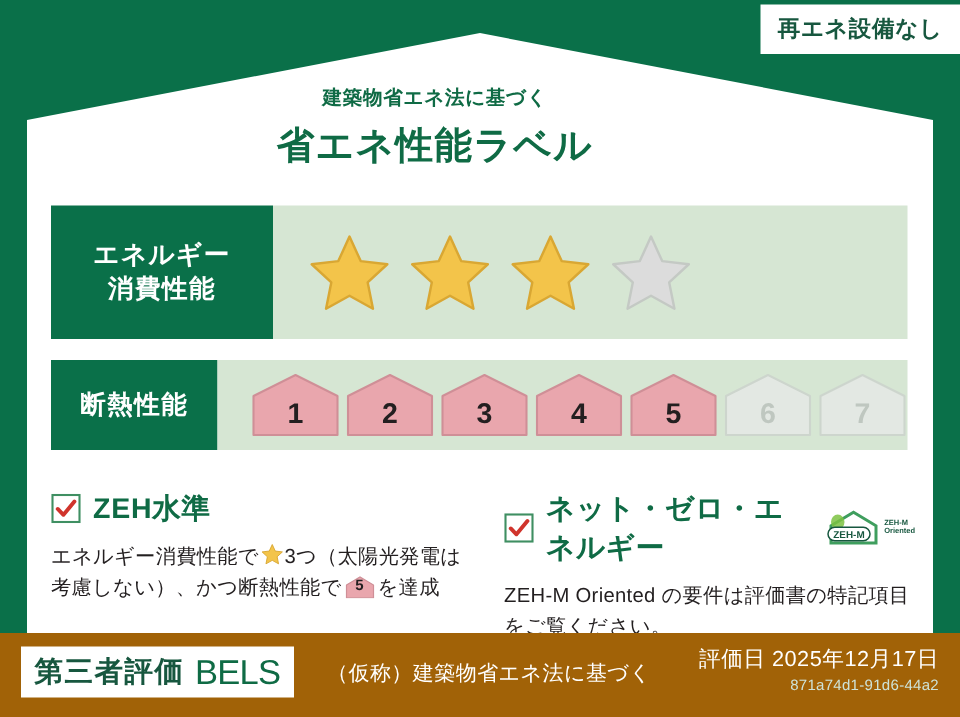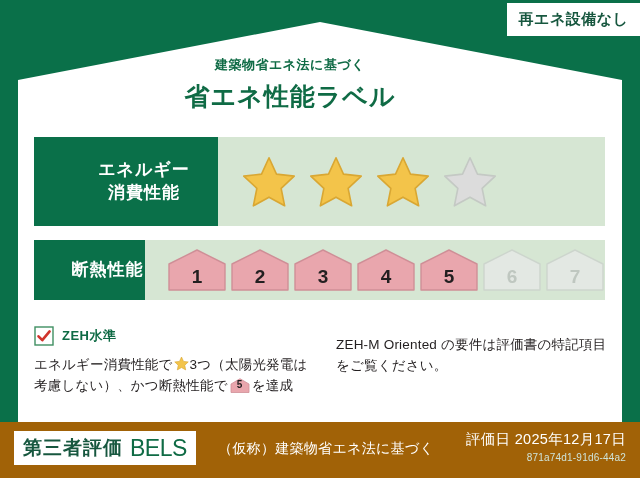--- a/index.html
+++ b/index.html
@@ -33,21 +33,21 @@
   .title-sub{color:#0f6b45;font-size:13px;font-weight:bold;letter-spacing:.5px;}
   .title-main{color:#0f6b45;font-size:25px;font-weight:bold;letter-spacing:1px;margin-top:6px;}
 
   
   .row{position:absolute;display:flex;align-items:stretch;}
   .row-energy{left:34px;top:137px;width:571px;height:89px;}
   .row-insul{left:34px;top:240px;width:571px;height:60px;}
   .row-key{
     width:148px;background:#0a7049;color:#ffffff;
     display:flex;flex-direction:column;align-items:center;justify-content:center;
-    font-weight:bold;font-size:17px;line-height:1.35;letter-spacing:1px;padding-left:36px;
+    font-weight:bold;font-size:17px;line-height:1.35;letter-spacing:1px;
   }
   .row-val{flex:1;background:#d6e6d3;display:flex;align-items:center;}
 
   
   .stars{display:flex;gap:9px;padding-left:22px;align-items:center;}
   .star{width:58px;height:56px;display:block;}
 
   
   .badges{display:flex;gap:3px;padding-left:22px;align-items:center;}
   .badge{position:relative;width:60px;height:44px;}
@@ -57,21 +57,21 @@
     font-size:19px;font-weight:bold;
   }
   .badge.on span{color:#231f20;}
   .badge.off span{color:#bfc7c0;}
 
   
   .notes{position:absolute;left:18px;top:318px;width:604px;height:100px;display:flex;}
   .note{flex:1;padding:8px 12px 0 16px;box-sizing:border-box;}
   .note-head{display:flex;align-items:center;gap:8px;}
   .chk{width:20px;height:20px;flex:none;}
-  .note-title{color:#0f6b45;font-size:13px;font-weight:bold;letter-spacing:.5px;}
+  .note-title{color:#0f6b45;font-size:19px;font-weight:bold;letter-spacing:.5px;}
   .note-body{
     margin-top:9px;color:#231f20;font-size:13.5px;line-height:1.55;
     letter-spacing:.2px;
   }
   .inline-star{width:15px;height:15px;vertical-align:-2px;margin:0 1px;}
   .inline-badge{
     display:inline-block;position:relative;width:20px;height:15px;
     vertical-align:-3px;margin:0 2px;
   }
   .inline-badge svg{display:block;width:20px;height:15px;}
@@ -197,20 +197,39 @@
       <div class="note-body">
         <span>エネルギー消費性能で</span><svg class="inline-star" viewBox="0 0 24 24">
             <path d="M12 1.6 L15.2 8.6 L22.8 9.5 L17.2 14.7 L18.7 22.2 L12 18.5 L5.3 22.2 L6.8 14.7 L1.2 9.5 L8.8 8.6 Z" fill="#f3c44a" stroke="#d9a733" stroke-width="1"></path>
           </svg><span>3つ（太陽光発電は考慮しない）、かつ断熱性能で</span><span class="inline-badge"><svg viewBox="0 0 20 15">
               <path d="M1 6 L10 0.7 L19 6 L19 14.5 L1 14.5 Z" fill="#e9a6ad" stroke="#cf8f97" stroke-width="0.8"></path>
             </svg><i>5</i></span><span>を達成</span>
       </div>
     </div>
 
     <div class="note">
+      <div class="note-head">
+        <svg class="chk" viewBox="0 0 20 20">
+          <rect x="1" y="1" width="18" height="18" fill="#fff" stroke="#3f8f62" stroke-width="1.4"></rect>
+          <path d="M4.5 10.3 L8.3 14.2 L15.6 5.4" fill="none" stroke="#d0342c" stroke-width="2.6" stroke-linecap="round" stroke-linejoin="round"></path>
+        </svg>
+        <span class="note-title">ネット・ゼロ・エネルギー</span>
+        <span class="zehm-logo">
+          <svg width="38" height="26" viewBox="0 0 38 26">
+            <path d="M4 11.5 L19 2.5 L34 11.5 L34 23 L4 23 Z" fill="none" stroke="#3f9e5e" stroke-width="2"></path>
+            <ellipse cx="8.5" cy="9" rx="4.5" ry="5" fill="#7cc242" opacity="0.85"></ellipse>
+            <rect x="2" y="12.5" width="28" height="9" rx="4.5" fill="#ffffff" stroke="#17573f" stroke-width="1"></rect>
+            <text x="16" y="19.4" font-family="Liberation Sans, sans-serif" font-size="6.6" font-weight="bold" fill="#17573f" text-anchor="middle">ZEH-M</text>
+          </svg>
+          <span style="display:inline-block;line-height:1.1;margin-left:1px;">
+            <span style="display:block;font-size:5px;font-weight:bold;color:#17573f;">ZEH-M</span>
+            <span style="display:block;font-size:5px;font-weight:bold;color:#17573f;">Oriented</span>
+          </span>
+        </span>
+      </div>
       <div class="note-body">ZEH-M Oriented の要件は評価書の特記項目をご覧ください。</div>
     </div>
 
   </div>
 
   <div class="footer">
     <div class="bels-chip">
       <span class="bels-jp">第三者評価</span>
       <span class="bels-en">BELS</span>
     </div>

